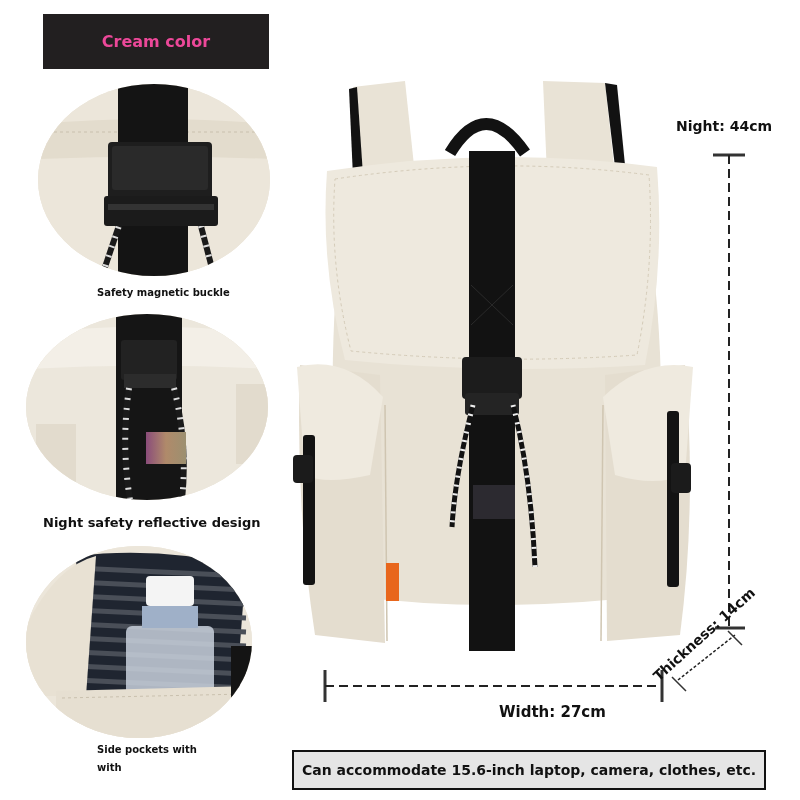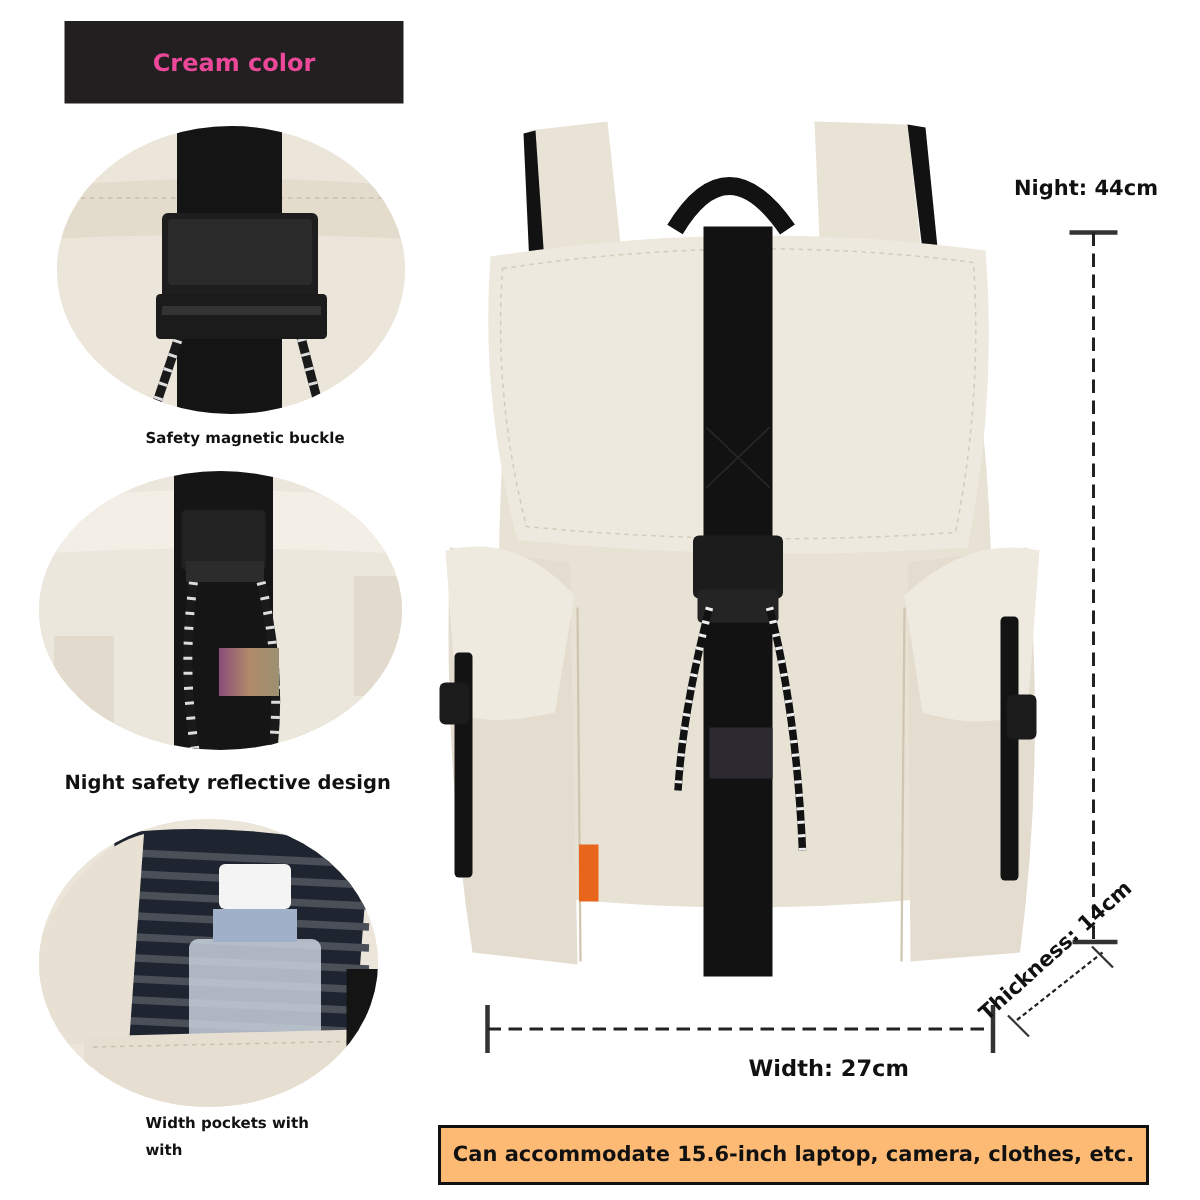--- a/index.html
+++ b/index.html
@@ -10,21 +10,21 @@
   .abs { position: absolute; }
   .badge {
     left: 43px; top: 14px; width: 226px; height: 55px; background: #221f20;
     color: #ec4899; font-weight: bold; font-size: 16px; display: flex; align-items: center; justify-content: center;
   }
   .caption { font-weight: bold; font-size: 10px; color: #111; line-height: 18px; }
   .oval { overflow: hidden; border-radius: 50%; background: #e9e3d6; }
   .label-bold { font-weight: bold; font-size: 14px; color: #111; white-space: nowrap; }
   .info-box {
     left: 292px; top: 750px; width: 474px; height: 40px; border: 2px solid #111; box-sizing: border-box;
-    display: flex; align-items: center; justify-content: center; font-weight: bold; font-size: 14px; background: #fdba74;
+    display: flex; align-items: center; justify-content: center; font-weight: bold; font-size: 14px; background: #e5e5e5;
   }
   svg { display: block; }
 </style>
 </head>
 <body>
 
 <div class="abs badge">
   <span>Cream color</span>
 </div>
 
@@ -93,21 +93,21 @@
     <rect x="100" y="80" width="88" height="70" rx="6" fill="#c8d0dc" opacity="0.85"></rect>
     <rect x="116" y="60" width="56" height="22" fill="#9fb0c8"></rect>
     <rect x="120" y="30" width="48" height="30" rx="4" fill="#f4f4f4"></rect>
     <path d="M0 80 Q30 20 70 10 L60 150 L0 150 Z" fill="#e8e1d3"></path>
     <path d="M30 145 L226 140 L226 192 L30 192 Z" fill="#e6dfd1"></path>
     <line x1="36" y1="152" x2="220" y2="148" stroke="#c9c0ae" stroke-dasharray="3 3"></line>
     <rect x="205" y="100" width="21" height="60" fill="#141414"></rect>
   </svg>
 </div>
 <div class="abs caption" style="left:97px; top:741px;">
-  <div>Width pockets with</div>
+  <div>Side pockets with</div>
   <div>with</div>
 </div>
 
 <div class="abs" style="left:285px; top:75px; width:420px; height:590px;">
   <svg width="420" height="590" viewBox="0 0 420 590">
 
     <path d="M68 12 L120 6 L130 100 L72 110 Z" fill="#e9e3d6"></path>
     <path d="M64 14 L72 12 L78 100 L68 102 Z" fill="#121212"></path>
     <path d="M258 6 L320 8 L330 100 L262 100 Z" fill="#e9e3d6"></path>
     <path d="M320 8 L332 10 L340 90 L330 92 Z" fill="#121212"></path>

